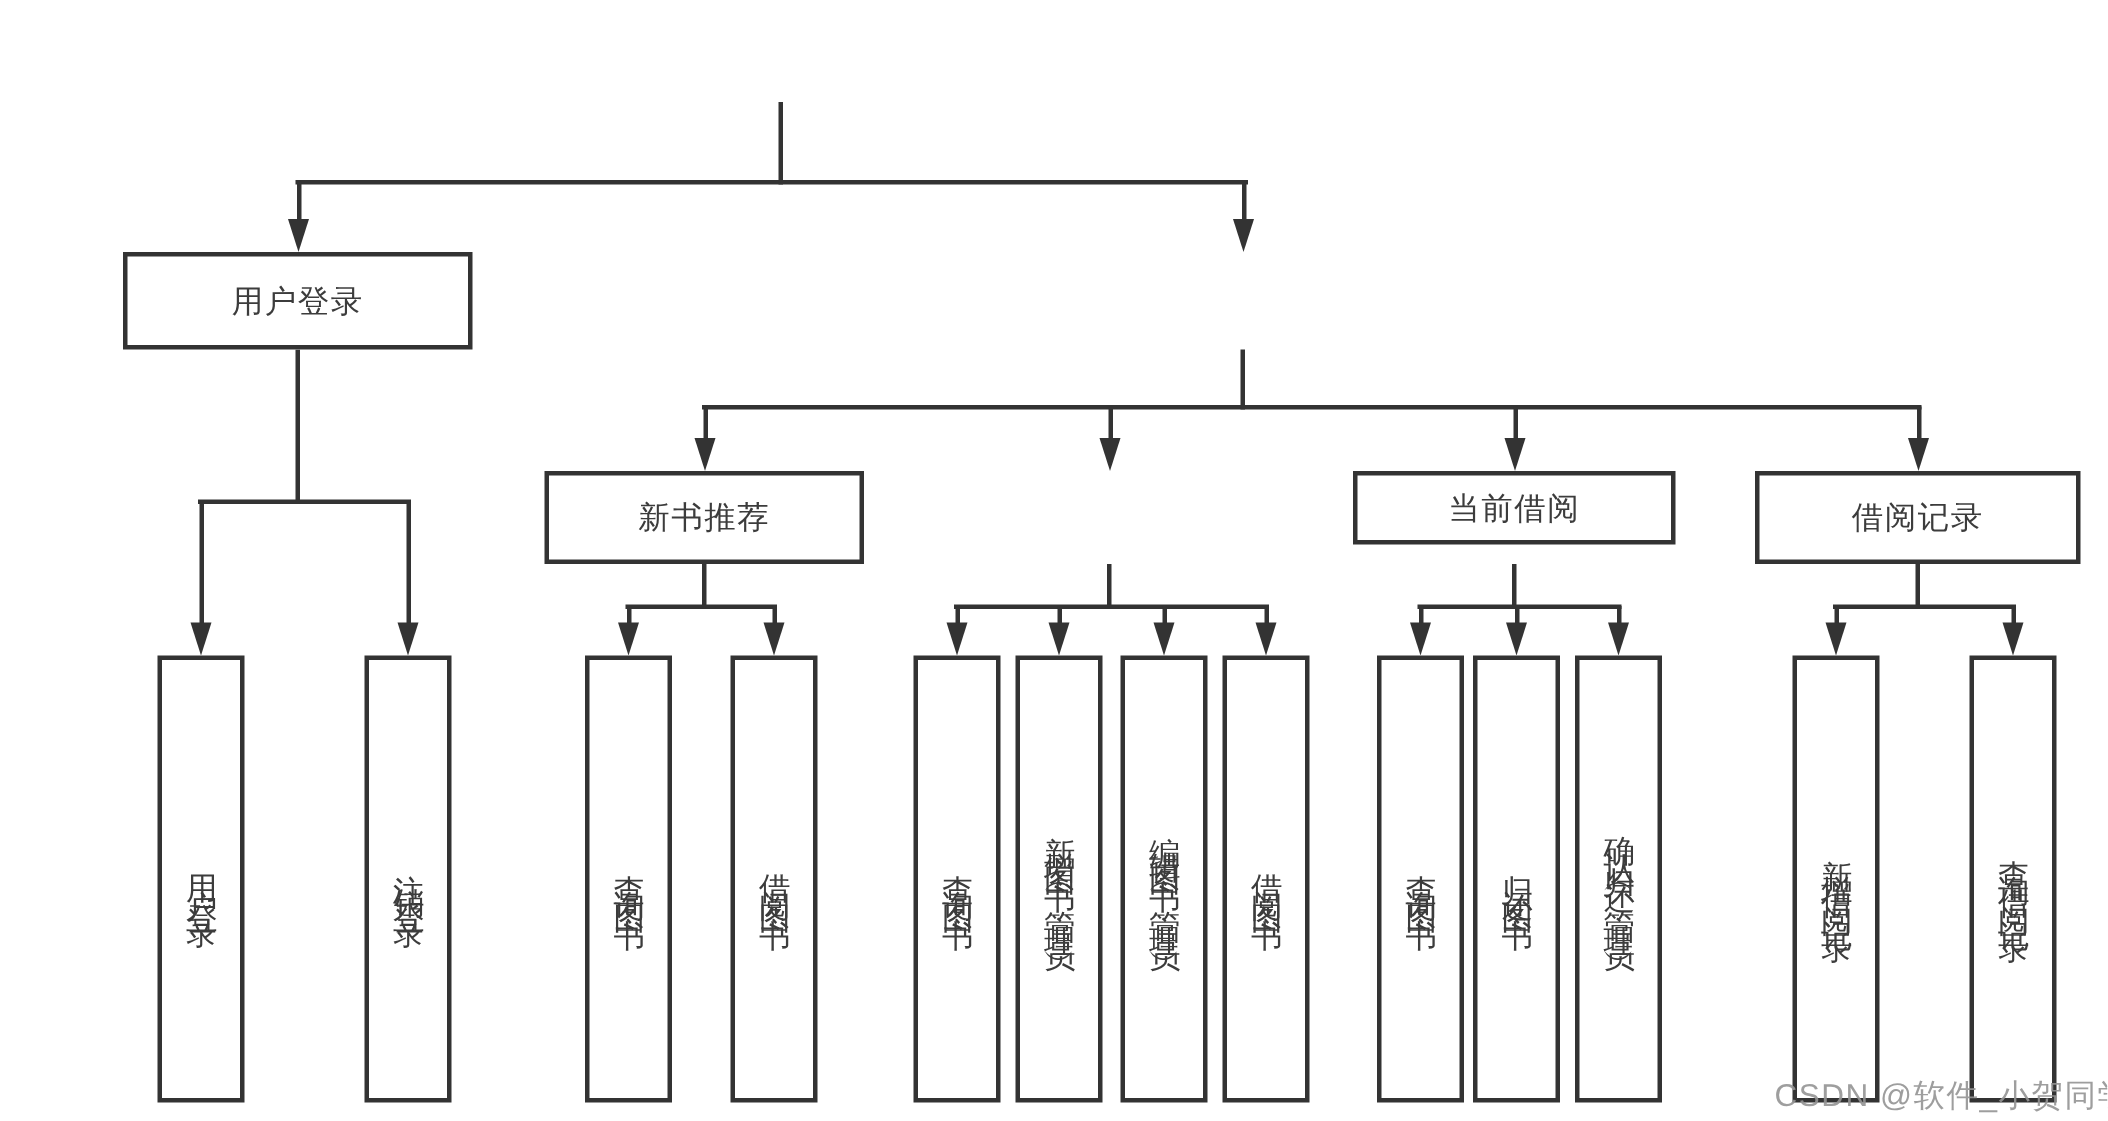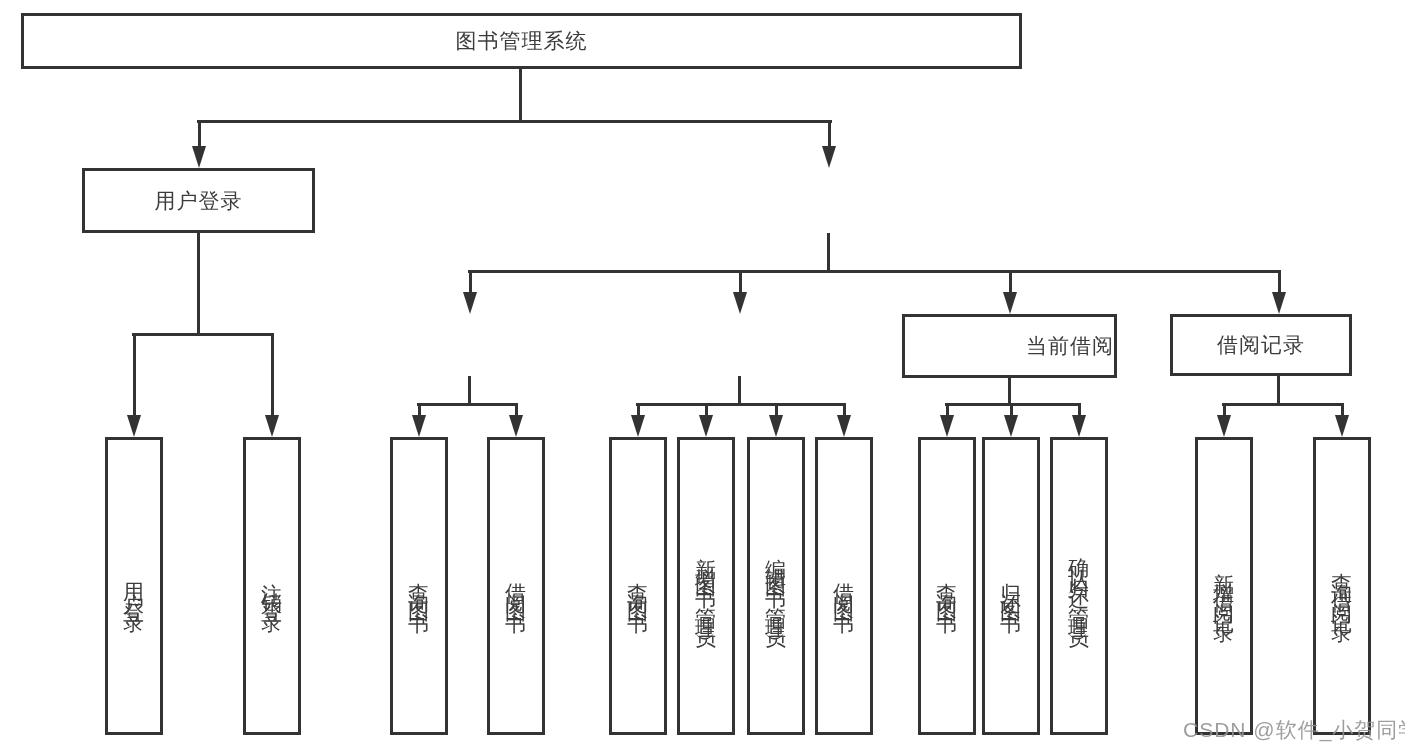--- a/index.html
+++ b/index.html
@@ -94,23 +94,20 @@
     letter-spacing: 1px;
     z-index: 5;
     white-space: nowrap;
   }
 </style>
 </head>
 <body>
 
 <div class="canvas">
 
-  <div class="node" style="left:21px; top:13px; width:1001px; height:56px;">
-    <span>图书管理系统</span>
-  </div>
 
   <div class="vline" style="left:519px; top:68px; height:55px;"></div>
   <div class="hline" style="left:197px; top:120px; width:635px;"></div>
   <div class="arrow" style="left:192px; top:121px; height:47px;">
       <span class="shaft"></span>
       <span class="head"></span>
     </div>
   <div class="arrow" style="left:822px; top:121px; height:47px;">
       <span class="shaft"></span>
       <span class="head"></span>
@@ -143,24 +140,27 @@
     </div>
   <div class="arrow" style="left:1003px; top:271px; height:43px;">
       <span class="shaft"></span>
       <span class="head"></span>
     </div>
   <div class="arrow" style="left:1272px; top:271px; height:43px;">
       <span class="shaft"></span>
       <span class="head"></span>
     </div>
 
-  <div class="node" style="left:902px; top:314px; width:215px; height:64px;justify-content:flex-end;">
+  <div class="node" style="left:363px; top:314px; width:213px; height:62px;">
+    <span>新书推荐</span>
+  </div>
+  <div class="node" style="left:902px; top:314px; width:215px; height:49px;">
     <span>当前借阅</span>
   </div>
-  <div class="node" style="left:1170px; top:314px; width:182px; height:62px;">
+  <div class="node" style="left:1170px; top:314px; width:217px; height:62px;">
     <span>借阅记录</span>
   </div>
 
   <div class="vline" style="left:468px; top:376px; height:30px;"></div>
   <div class="hline" style="left:417px; top:403px; width:101px;"></div>
   <div class="arrow" style="left:412px; top:404px; height:33px;">
       <span class="shaft"></span>
       <span class="head"></span>
     </div>
   <div class="arrow" style="left:509px; top:404px; height:33px;">

